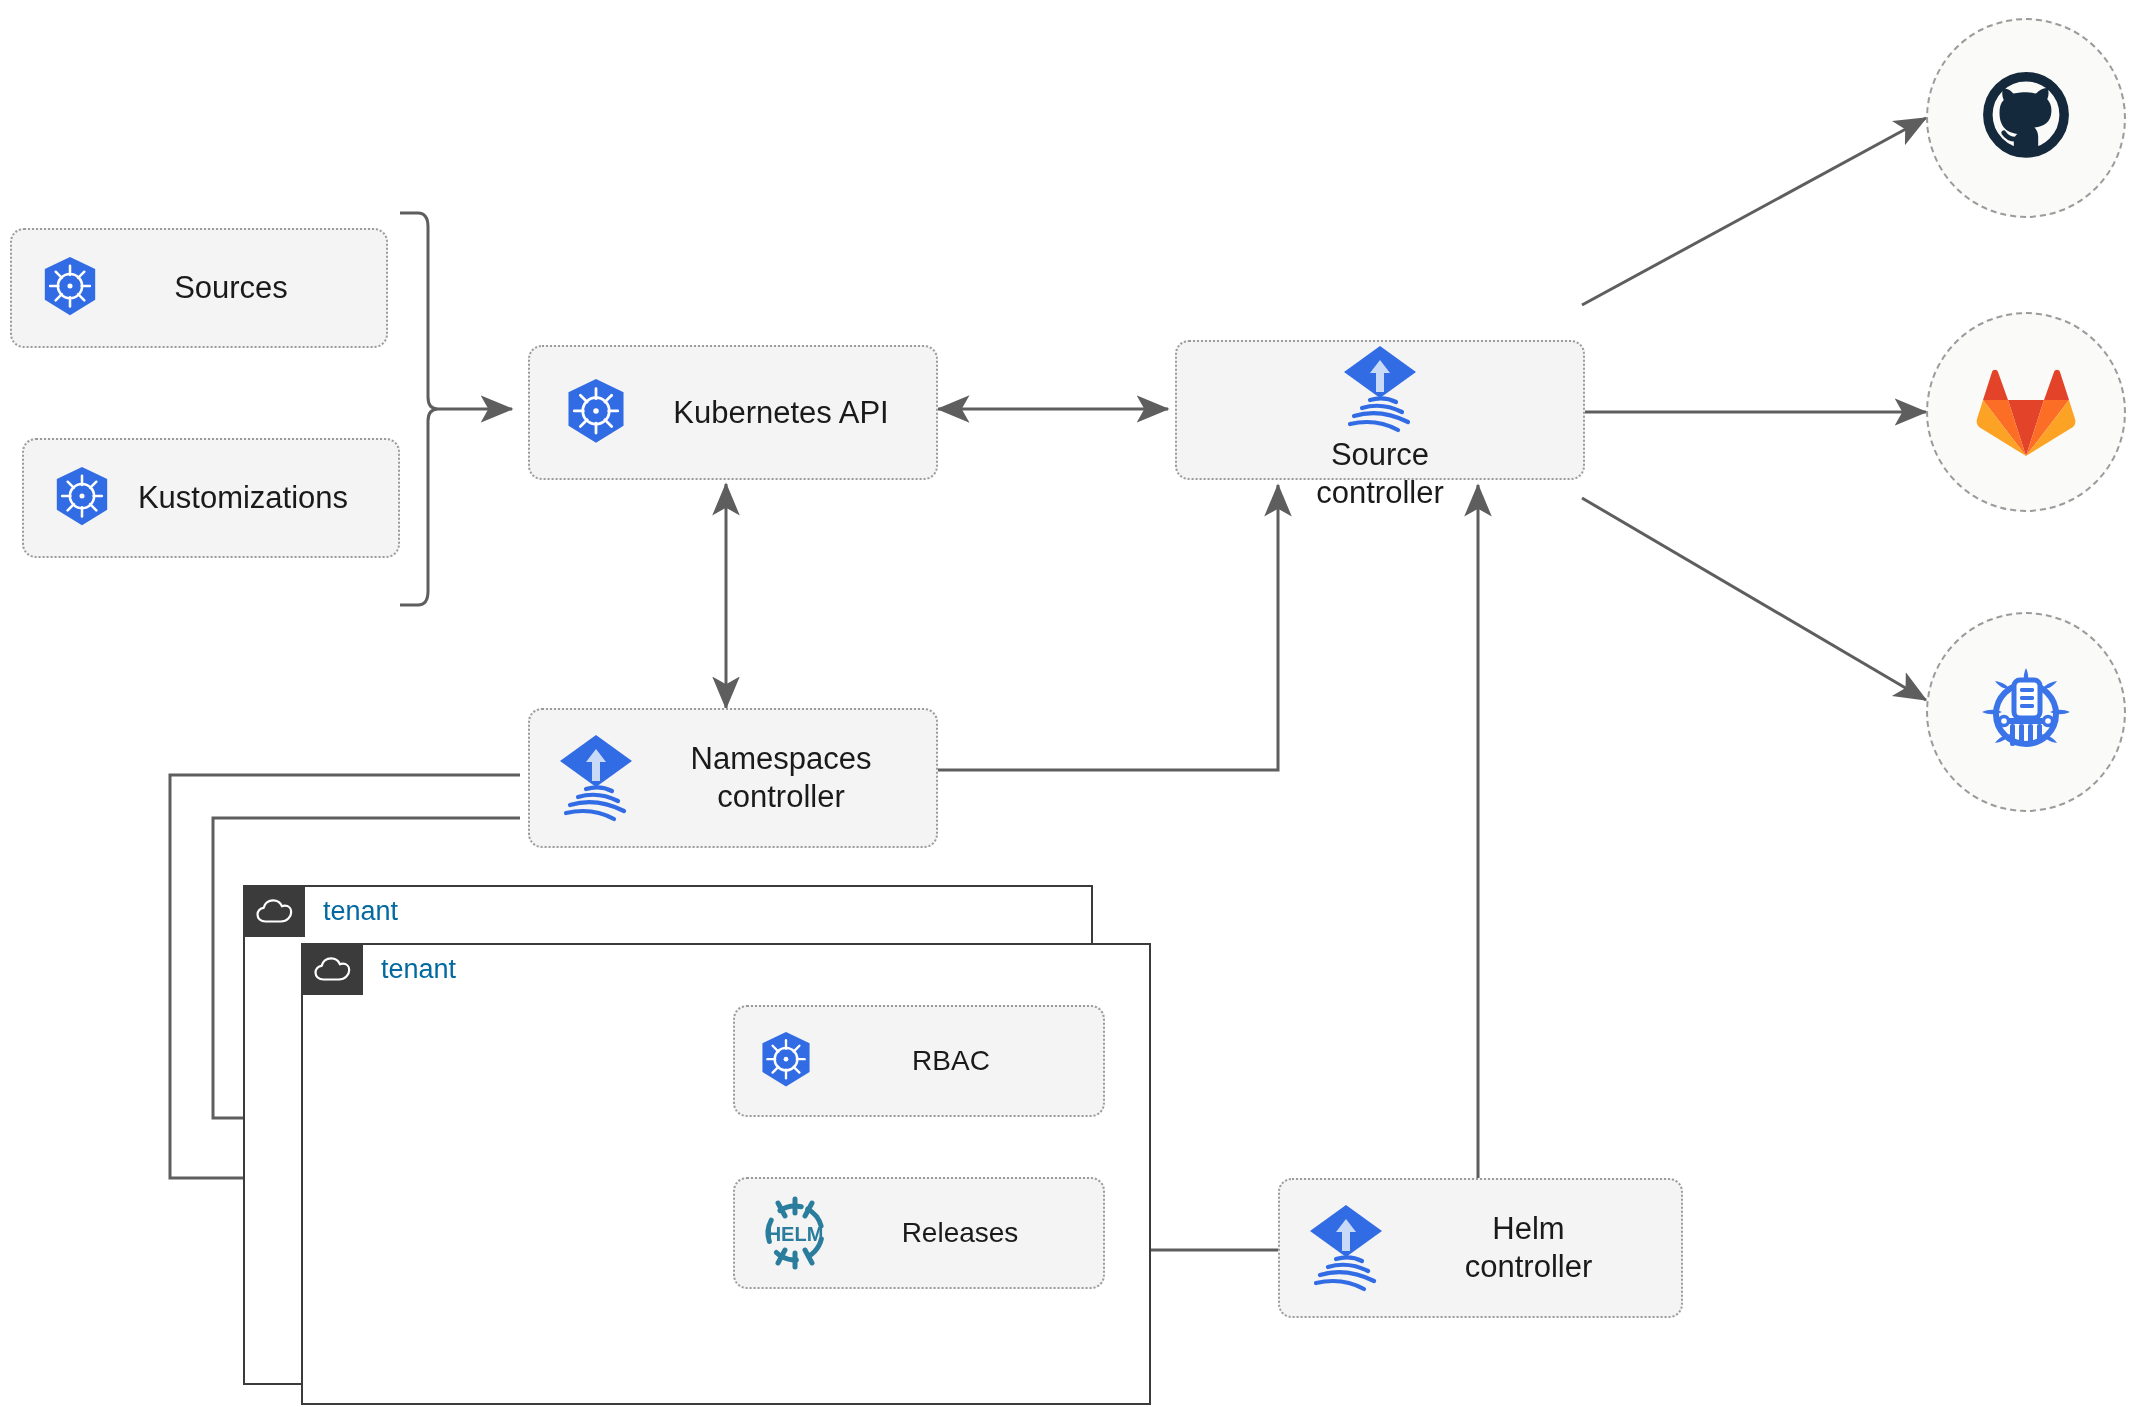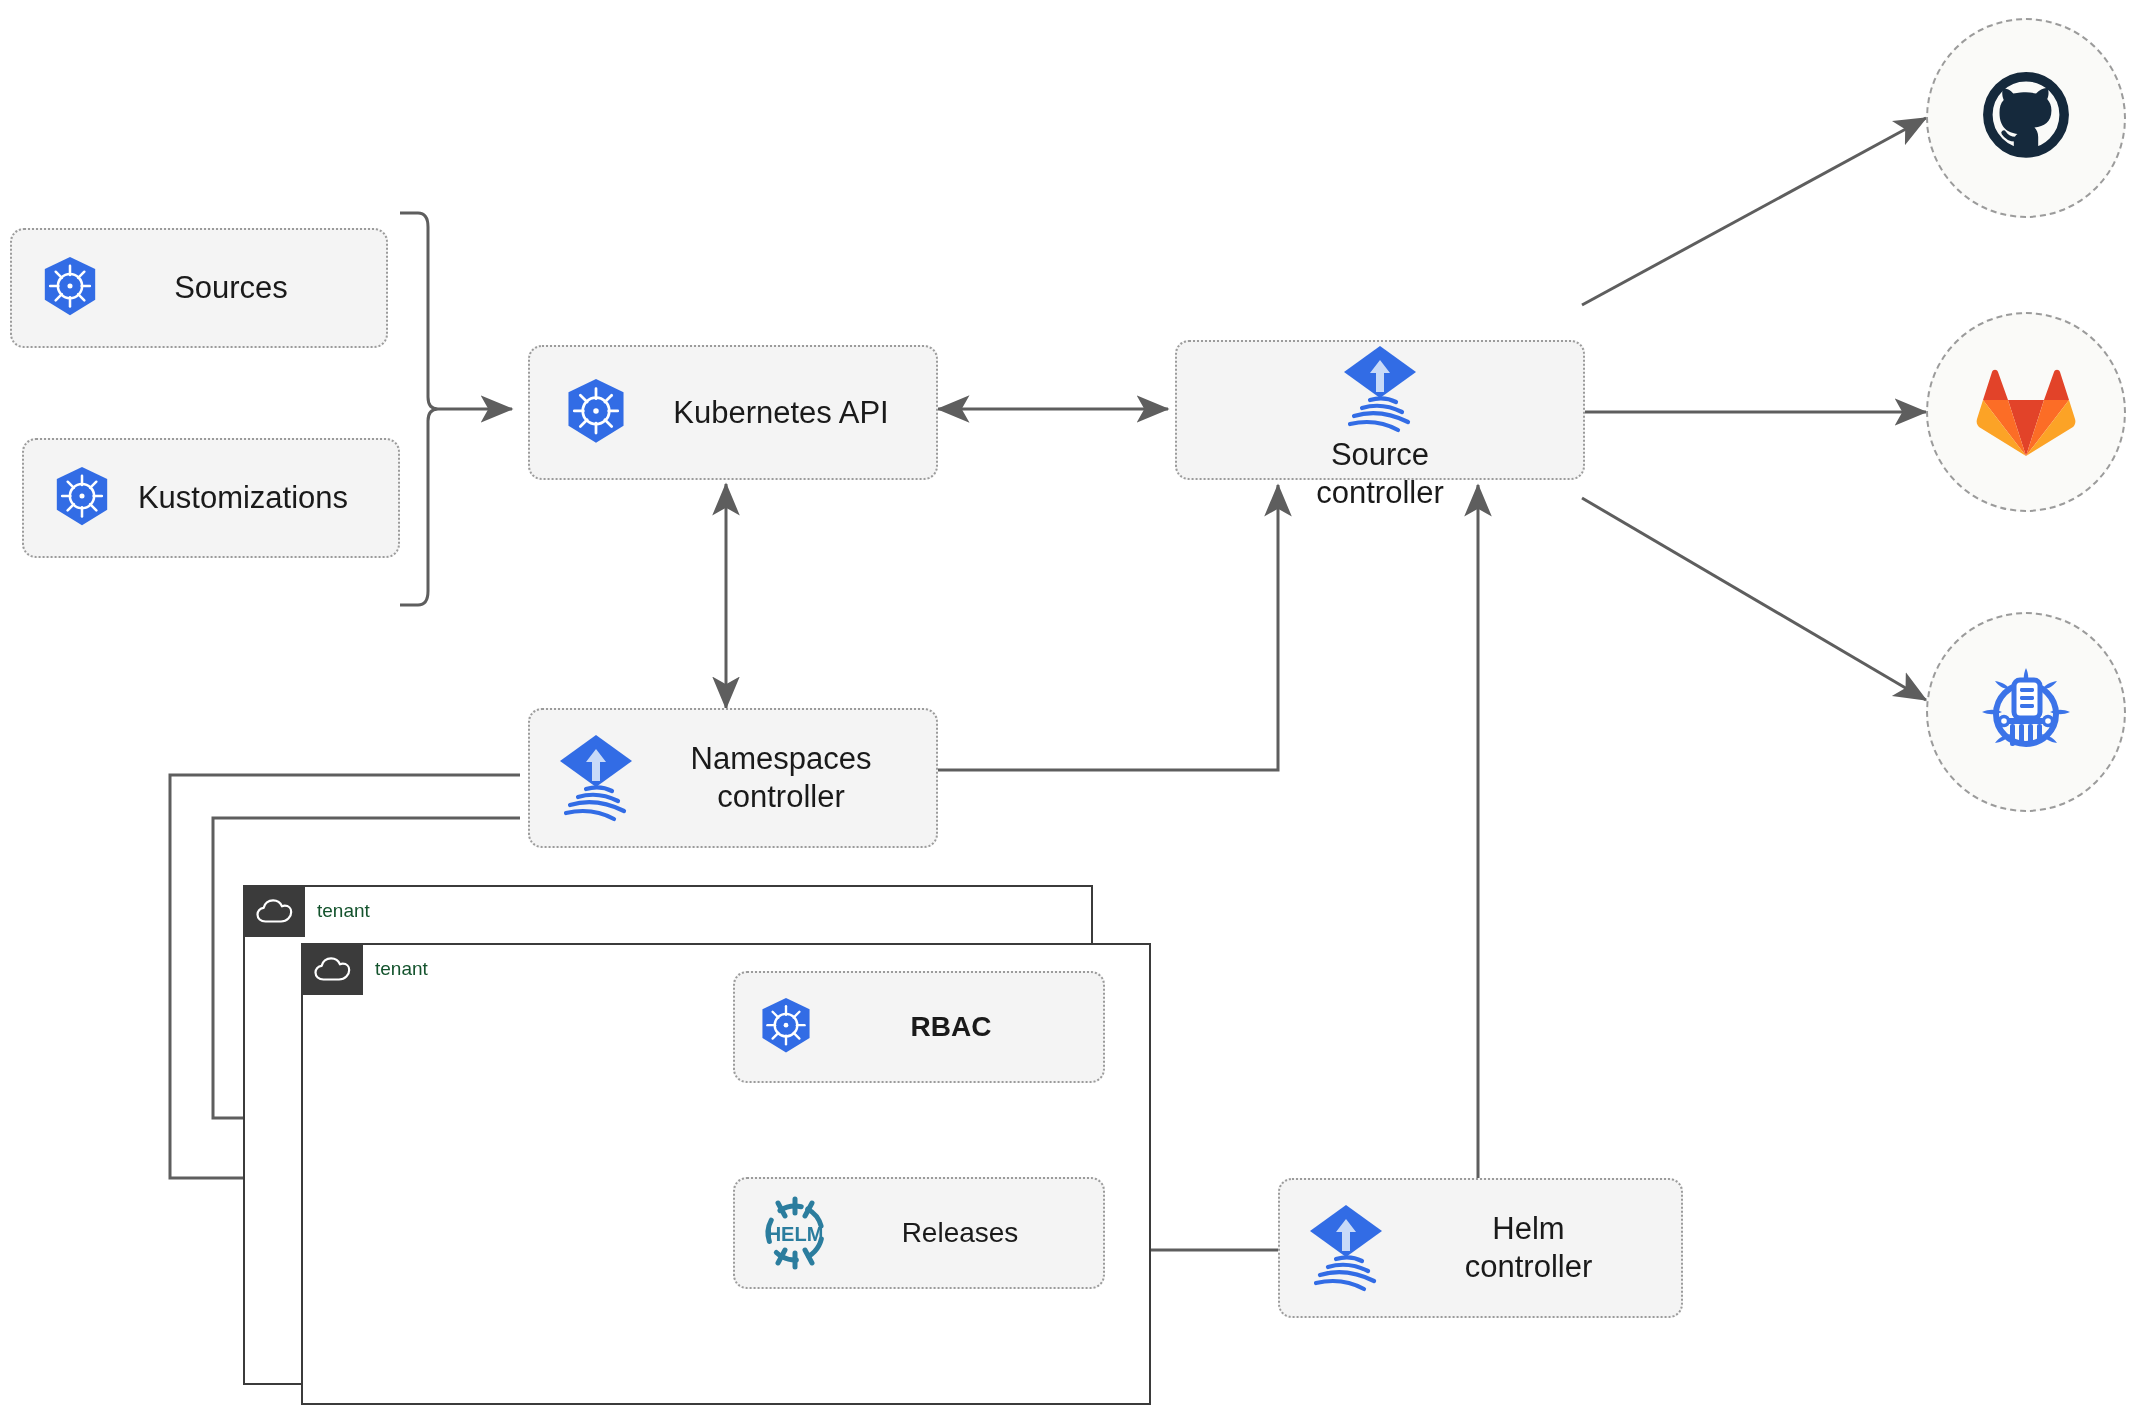--- a/index.html
+++ b/index.html
@@ -87,23 +87,23 @@
     z-index: 4;
   }
   .tenant .cloudbox {
     width: 62px; height: 52px;
     background: #3b3b3b;
     display: flex;
     align-items: center;
     justify-content: center;
   }
   .tenant .tname {
-    padding-left: 12px;
-    font-size: 19px;
-    color: #14532d;
+    padding-left: 18px;
+    font-size: 27px;
+    color: #0369a1;
   }
 
   .k8s-glyph { display:block; }
 </style>
 </head>
 <body>
 
 <div id="stage">
 
   <svg id="edges" viewBox="0 0 2144 1407">
@@ -283,21 +283,21 @@
           <path d="M16 74 Q 42 66 70 80"></path>
           <path d="M12 82 Q 38 76 60 88"></path>
         </g>
       </svg>
     </span>
     <span class="lbl">Helm
 controller</span>
   </div>
 
 
-  <div class="node n-small" style="left:733px; top:971px; width:372px; height:112px;font-weight:bold;">
+  <div class="node n-small" style="left:733px; top:1005px; width:372px; height:112px;">
     <span class="ico">
       <svg class="k8s-glyph" width="58" height="62" viewBox="0 0 64 68">
         <path d="M32 2 L58 14.5 L58 46 L32 62 L6 46 L6 14.5 Z" fill="#326ce5"></path>
         <g fill="none" stroke="#ffffff" stroke-width="2.6" stroke-linecap="round">
           <circle cx="32" cy="32" r="12.5"></circle>
           <circle cx="32" cy="32" r="2.6" fill="#ffffff" stroke="none"></circle>
           <line x1="32" y1="11" x2="32" y2="20.5"></line>
           <line x1="32" y1="43.5" x2="32" y2="53"></line>
           <line x1="11.5" y1="32" x2="20" y2="32"></line>
           <line x1="44" y1="32" x2="52.5" y2="32"></line>

